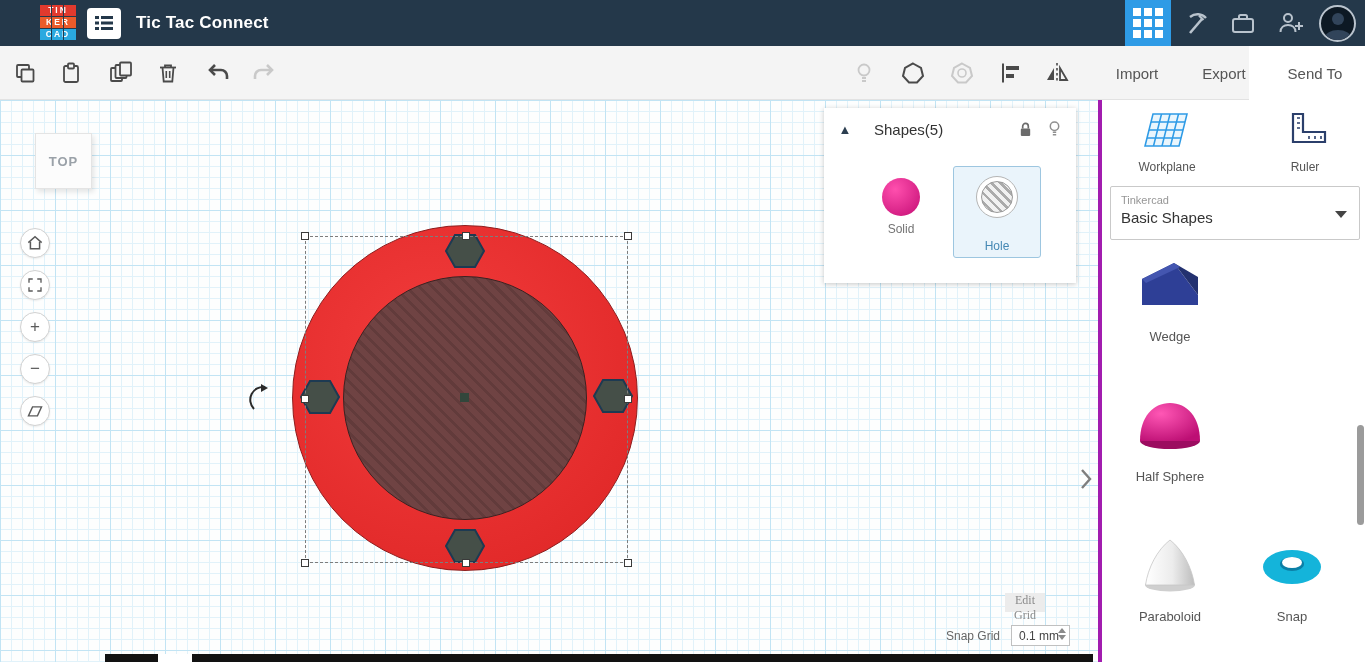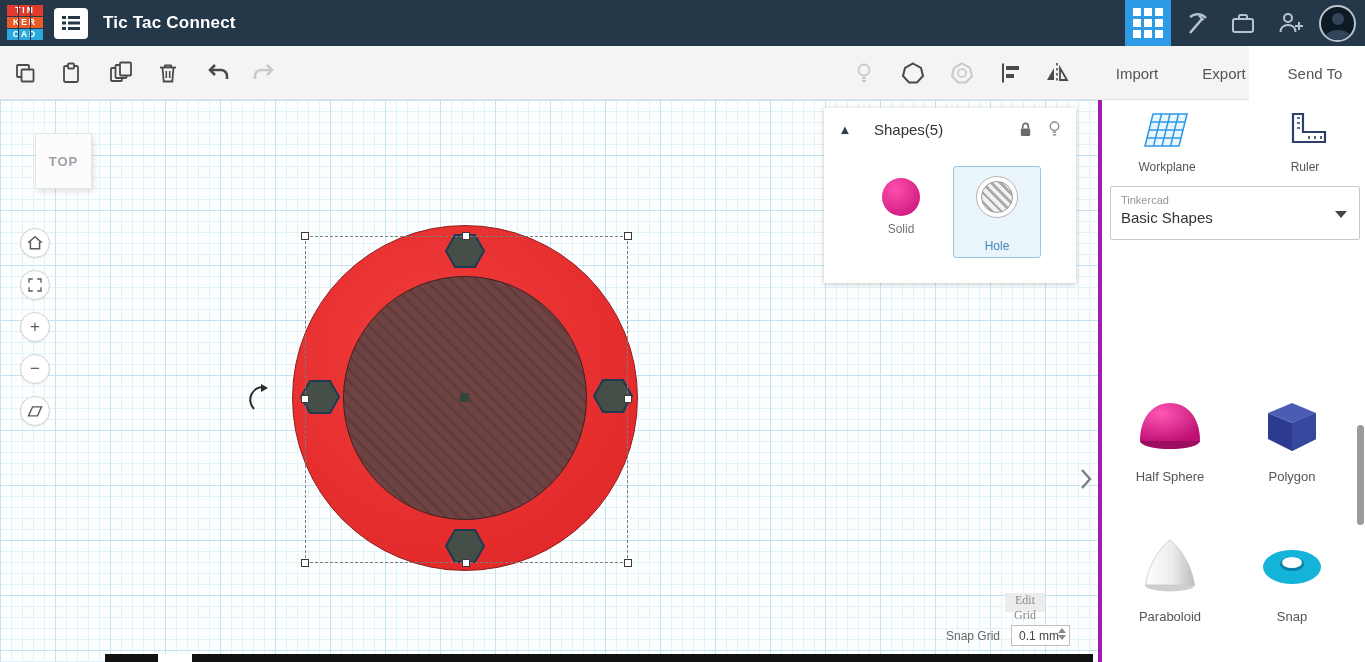--- a/index.html
+++ b/index.html
@@ -1,21 +1,21 @@
 <!DOCTYPE html>
 <html><head>
 <meta charset="utf-8">
 <style>
   * { margin:0; padding:0; box-sizing:border-box; }
   html,body { width:1365px; height:662px; overflow:hidden; }
   body { font-family:"Liberation Sans", sans-serif; background:#fff; }
   .app { position:relative; width:1365px; height:662px; overflow:hidden; }
 
   
-  .topbar { position:absolute; top:0; left:0; width:1365px; height:46px; background:#24384a; display:flex; align-items:center; z-index:50; }
+  .topbar { position:absolute; top:0; left:0; width:1365px; height:46px; background:#24384a; display:flex; align-items:center; z-index:50;padding-left:33px; }
   .logo { position:relative; width:36px; height:37px; margin-left:7px; display:flex; flex-direction:column; gap:1px; cursor:pointer; }
   .logo-row { height:11px; color:#fff; font-size:8.5px; font-weight:bold; text-align:center; letter-spacing:2px; line-height:11.5px; }
   .logo-row.r1 { background:#e13a2e; }
   .logo-row.r2 { background:#ea5b2a; }
   .logo-row.r3 { background:#2aa9e0; }
   .logo::after { content:""; position:absolute; inset:0; pointer-events:none;
     background:linear-gradient(90deg, transparent 0 11px, #24384a 11px 12px, transparent 12px 23px, #24384a 23px 24px, transparent 24px); }
   .menu-btn { width:34px; height:31px; background:#fff; border-radius:4px; margin-left:11px; display:flex; align-items:center; justify-content:center; cursor:pointer; }
   .doc-title { color:#fff; font-size:17px; font-weight:600; margin-left:15px; letter-spacing:0.2px; }
   .topbar-right { margin-left:auto; display:flex; align-items:center; height:46px; }
@@ -369,44 +369,44 @@
       </svg>
       <div class="lbl">Ruler</div>
     </div>
 
     <div class="shape-dropdown">
       <div class="dd-cat">Tinkercad</div>
       <div class="dd-val">Basic Shapes</div>
       <div class="dd-caret"></div>
     </div>
 
+    <div class="shape-cell col1 row1">
+      <svg width="72" height="64" viewBox="0 0 72 64">
+        <polygon points="8,24 40,8 64,40 64,50 8,50" fill="#2e3f96"></polygon>
+        <polygon points="40,8 64,40 64,22" fill="#233170"></polygon>
+        <polygon points="8,24 40,8 46,12 12,28" fill="#4456b0"></polygon>
+      </svg>
+      <div class="lbl">Wedge</div>
+    </div>
 
 
     <div class="shape-cell col1 row2">
       <svg width="72" height="64" viewBox="0 0 72 64">
         <defs>
           <radialGradient id="hsph" cx="35%" cy="28%" r="80%">
             <stop offset="0" stop-color="#ff57b5"></stop>
               <stop offset="1" stop-color="#bd0f74"></stop>
           </radialGradient>
         </defs>
         <ellipse cx="36" cy="46" rx="30" ry="8" fill="#9c0c60"></ellipse>
         <path d="M6 46 C6 22 19 8 36 8 C53 8 66 22 66 46 Z" fill="url(#hsph)"></path>
       </svg>
       <div class="lbl">Half Sphere</div>
     </div>
 
-    <div class="shape-cell col2 row2">
-      <svg width="72" height="64" viewBox="0 0 72 64">
-        <polygon points="12,18 12,44 36,56 60,44 60,18 36,28" fill="#2c3a90"></polygon>
-        <polygon points="36,28 36,56 60,44 60,18" fill="#35479e"></polygon>
-        <polygon points="12,18 36,8 60,18 36,28" fill="#4a5cb4"></polygon>
-      </svg>
-      <div class="lbl">Polygon</div>
-    </div>
 
     <div class="shape-cell col1 row3">
       <svg width="72" height="64" viewBox="0 0 72 64">
         <defs>
           <linearGradient id="pbl" x1="0" y1="0" x2="1" y2="0">
             <stop offset="0" stop-color="#ffffff"></stop>
               <stop offset="0.55" stop-color="#ececec"></stop>
               <stop offset="1" stop-color="#bdbdbd"></stop>
           </linearGradient>
         </defs>

